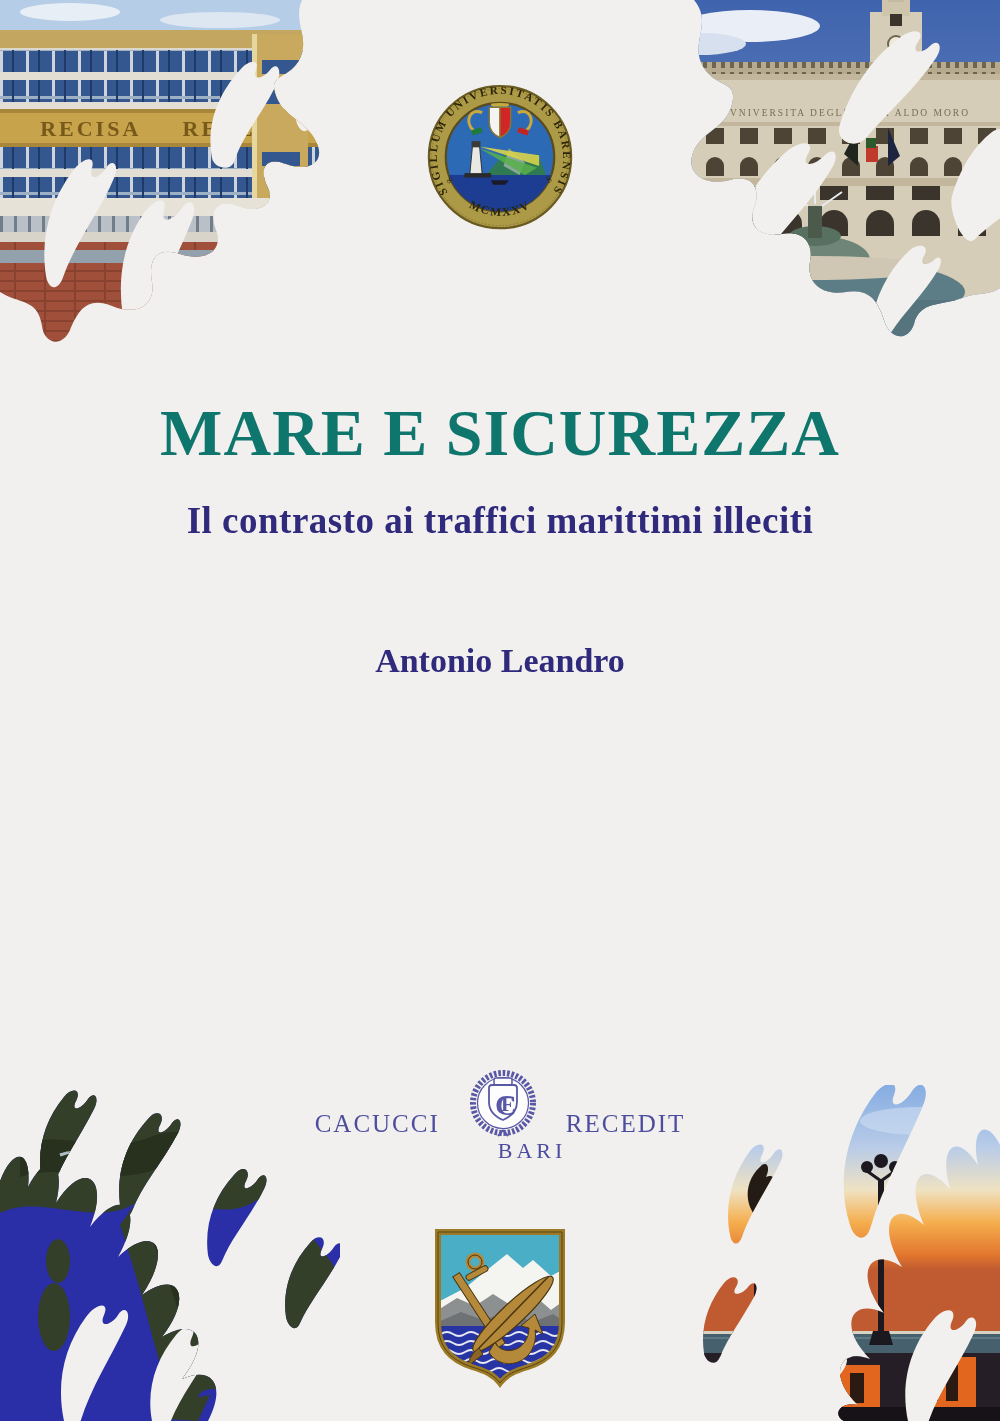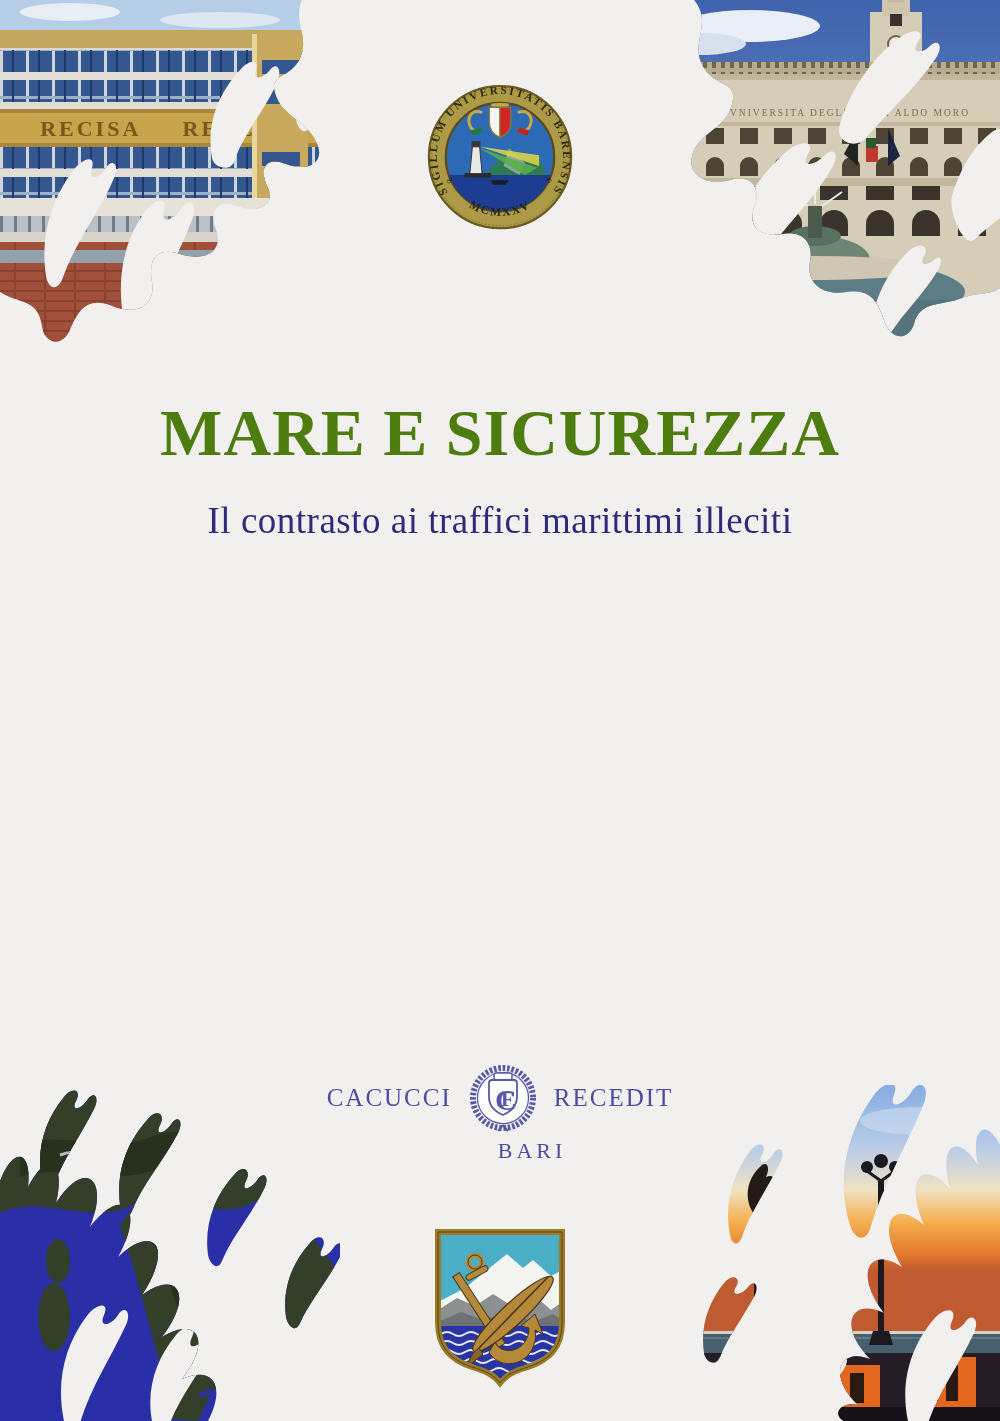--- a/index.html
+++ b/index.html
@@ -6,27 +6,27 @@
   #cover{
     position:relative;
     width:1000px;height:1421px;
     margin:0 auto;
     background:#f2f0ee;
     overflow:hidden;
     font-family:"Liberation Serif", serif;
   }
   .abs{position:absolute;}
   .ctext{width:100%;text-align:center;left:0;}
-  #title{top:400px;font-size:66px;font-weight:bold;color:#4d7c0f;letter-spacing:1px;line-height:1.0;}
-  #subtitle{top:499px;font-size:37px;font-weight:normal;color:#302a7d;letter-spacing:0.5px;}
+  #title{top:400px;font-size:66px;font-weight:bold;color:#0f766e;letter-spacing:1px;line-height:1.0;}
+  #subtitle{top:499px;font-size:37px;font-weight:bold;color:#302a7d;letter-spacing:0.5px;}
   #editor-prefix{top:607px;font-size:29px;color:#302a7d;}
   #editor-name{top:642px;font-size:34px;font-weight:bold;color:#302a7d;}
   #publisher-row{
     top:1058px;left:0;width:100%;height:80px;
-    display:flex;align-items:center;justify-content:center;gap:16px;
+    display:flex;align-items:flex-end;justify-content:center;gap:28px;
   }
   .pub-name{font-size:25px;color:#4d4da0;letter-spacing:2px;}
   #publisher-city{top:1138px;font-size:22px;color:#4d4da0;letter-spacing:4px;margin-left:32px;}
   svg{display:block;}
   text{font-family:"Liberation Serif", serif;}
 </style>
 </head>
 <body>
 
 <div id="cover">
@@ -219,20 +219,21 @@
     </text>
     <text font-size="13" font-weight="bold" fill="#2a2408" letter-spacing="2">
       <textPath href="#sealBotArc" startOffset="50%" text-anchor="middle">MCMXXV</textPath>
     </text>
     <text x="30" y="122" font-size="11" fill="#2a2408" transform="rotate(-52 33 119)">∞</text>
     <text x="140" y="122" font-size="11" fill="#2a2408" transform="rotate(52 146 119)">∞</text>
   </svg>
 
   <div class="abs ctext" id="title">MARE E SICUREZZA</div>
   <div class="abs ctext" id="subtitle">Il contrasto ai traffici marittimi illeciti</div>
+  <div class="abs ctext" id="editor-name">Antonio Leandro</div>
 
   <div class="abs" id="publisher-row">
     <span class="pub-name">CACUCCI</span>
     <svg width="70" height="70" viewBox="0 0 70 70">
       <circle cx="35" cy="35" r="30" fill="none" stroke="#5858a6" stroke-width="6" stroke-dasharray="2.6,1.8"></circle>
       <circle cx="35" cy="35" r="25.5" fill="#fdfdfd" stroke="#5858a6" stroke-width="1.2"></circle>
       <path d="M35,62 l-5,6 M35,62 l5,6" stroke="#5858a6" stroke-width="2" fill="none"></path>
       <rect x="26" y="10" width="18" height="7" rx="2" fill="#fdfdfd" stroke="#5858a6" stroke-width="1.5"></rect>
       <path d="M24,17 h22 c2,0 3,1 3,3 v14 c0,9 -7,15 -14,18 c-7,-3 -14,-9 -14,-18 v-14 c0,-2 1,-3 3,-3 z" fill="#fdfdfd" stroke="#5858a6" stroke-width="1.8"></path>
       <text x="27" y="47" font-size="30" font-weight="bold" fill="#5858a6">C</text>

